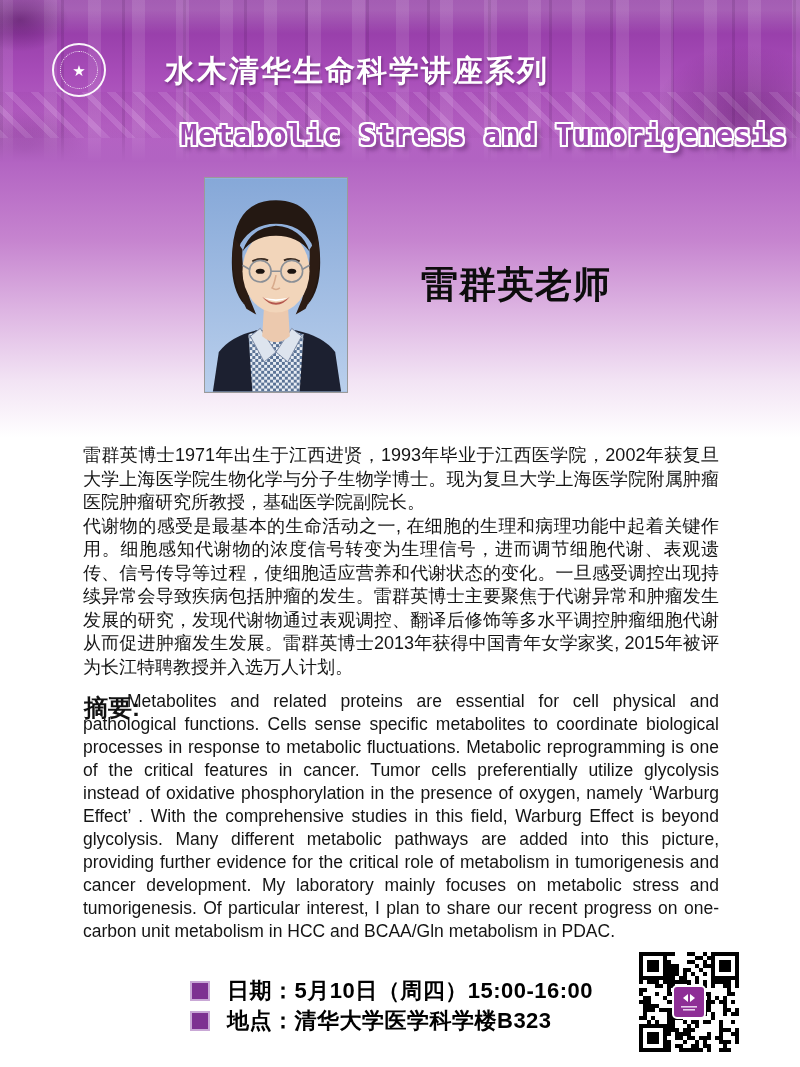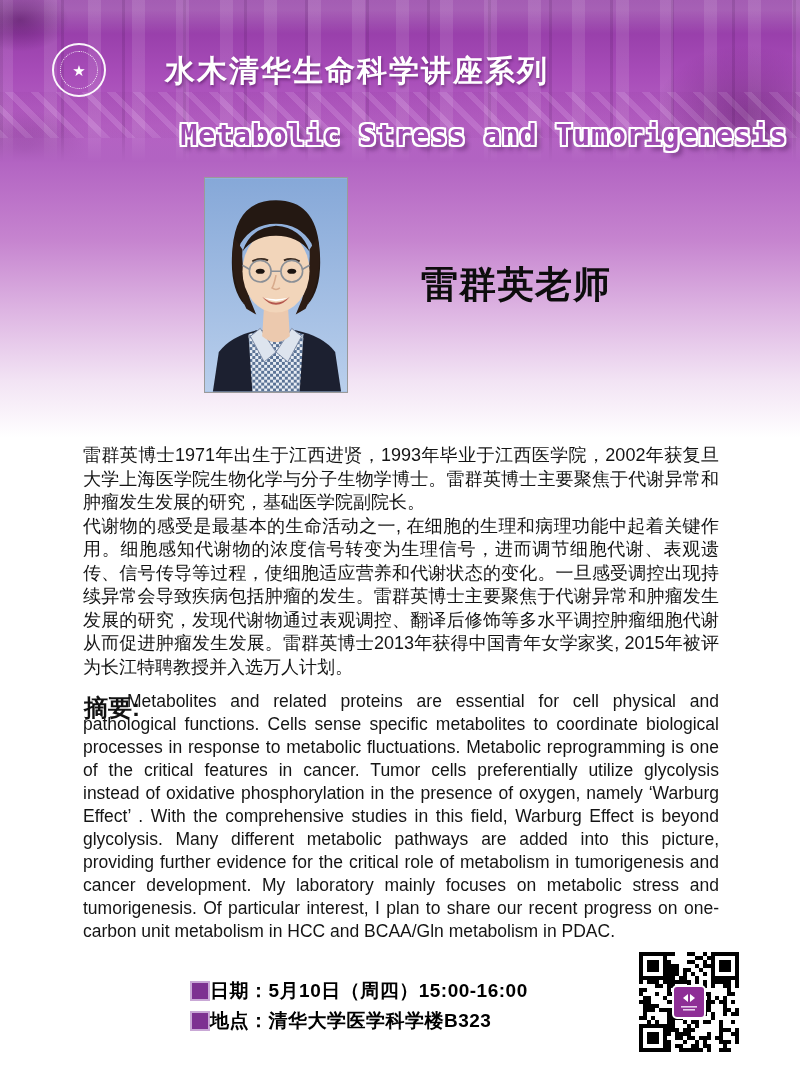--- a/index.html
+++ b/index.html
@@ -86,21 +86,21 @@
     text-align:justify;text-indent:44px;
   }
   
   .details{position:absolute;left:190px;top:979px;}
   .detail-row{display:flex;align-items:center;height:24px;margin-bottom:6px;}
   .bullet{
     width:16px;height:16px;background:#7d3191;border:2px solid #c9a8d6;
     flex:0 0 auto;
   }
   .detail-text{
-    font-size:19px;font-weight:bold;color:#000;
+    margin-left:17px;font-size:22px;font-weight:bold;color:#000;
     letter-spacing:.5px;white-space:nowrap;
   }
   
   .qr{
     position:absolute;left:633px;top:947px;width:112px;height:110px;background:#fff;
     display:flex;align-items:center;justify-content:center;
   }
   .qr svg{display:block;}
 </style>
 </head>
@@ -160,21 +160,21 @@
 
       <path d="M72 98 Q70 108 68 111 Q72 114 76 111" stroke="#d8ab8c" stroke-width="1.6" fill="none"></path>
       <path d="M58 120 Q72 132 86 120 Q80 128 72 128 Q64 128 58 120 Z" fill="#b4574e"></path>
       <path d="M60 121 Q72 128 84 121 Q72 124 60 121 Z" fill="#fff"></path>
     </svg>
   </div>
 
   <div class="speaker-name">雷群英老师</div>
 
   <div class="bio">
-    <p>雷群英博士1971年出生于江西进贤，1993年毕业于江西医学院，2002年获复旦大学上海医学院生物化学与分子生物学博士。雷群英博士主要聚焦于代谢异常和肿瘤发生发展的研究，基础医学院副院长。</p>
+    <p>雷群英博士1971年出生于江西进贤，1993年毕业于江西医学院，2002年获复旦大学上海医学院生物化学与分子生物学博士。现为复旦大学上海医学院附属肿瘤医院肿瘤研究所教授，基础医学院副院长。</p>
     <p>代谢物的感受是最基本的生命活动之一, 在细胞的生理和病理功能中起着关键作用。细胞感知代谢物的浓度信号转变为生理信号，进而调节细胞代谢、表观遗传、信号传导等过程，使细胞适应营养和代谢状态的变化。一旦感受调控出现持续异常会导致疾病包括肿瘤的发生。雷群英博士主要聚焦于代谢异常和肿瘤发生发展的研究，发现代谢物通过表观调控、翻译后修饰等多水平调控肿瘤细胞代谢从而促进肿瘤发生发展。雷群英博士2013年获得中国青年女学家奖, 2015年被评为长江特聘教授并入选万人计划。</p>
   </div>
 
   <div class="abstract-label">摘要:</div>
   <div class="abstract">Metabolites and related proteins are essential for cell physical and pathological functions. Cells sense specific metabolites to coordinate biological processes in response to metabolic fluctuations. Metabolic reprogramming is one of the critical features in cancer. Tumor cells preferentially utilize glycolysis instead of oxidative phosphorylation in the presence of oxygen, namely ‘Warburg Effect’ . With the comprehensive studies in this field, Warburg Effect is beyond glycolysis. Many different metabolic pathways are added into this picture, providing further evidence for the critical role of metabolism in tumorigenesis and cancer development. My laboratory mainly focuses on metabolic stress and tumorigenesis. Of particular interest, I plan to share our recent progress on one-carbon unit metabolism in HCC and BCAA/Gln metabolism in PDAC.</div>
 
   <div class="details">
     <div class="detail-row">
       <span class="bullet"></span>
       <span class="detail-text">日期：5月10日（周四）15:00-16:00</span>

